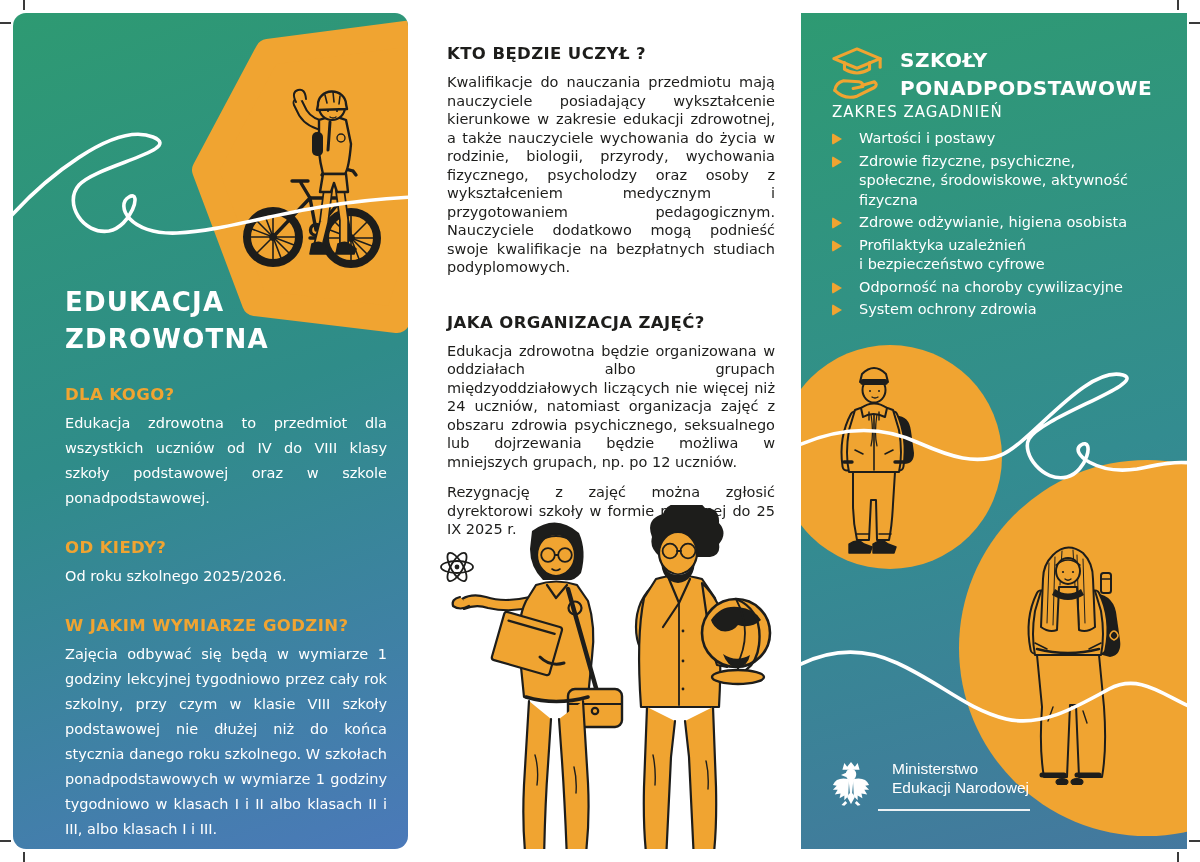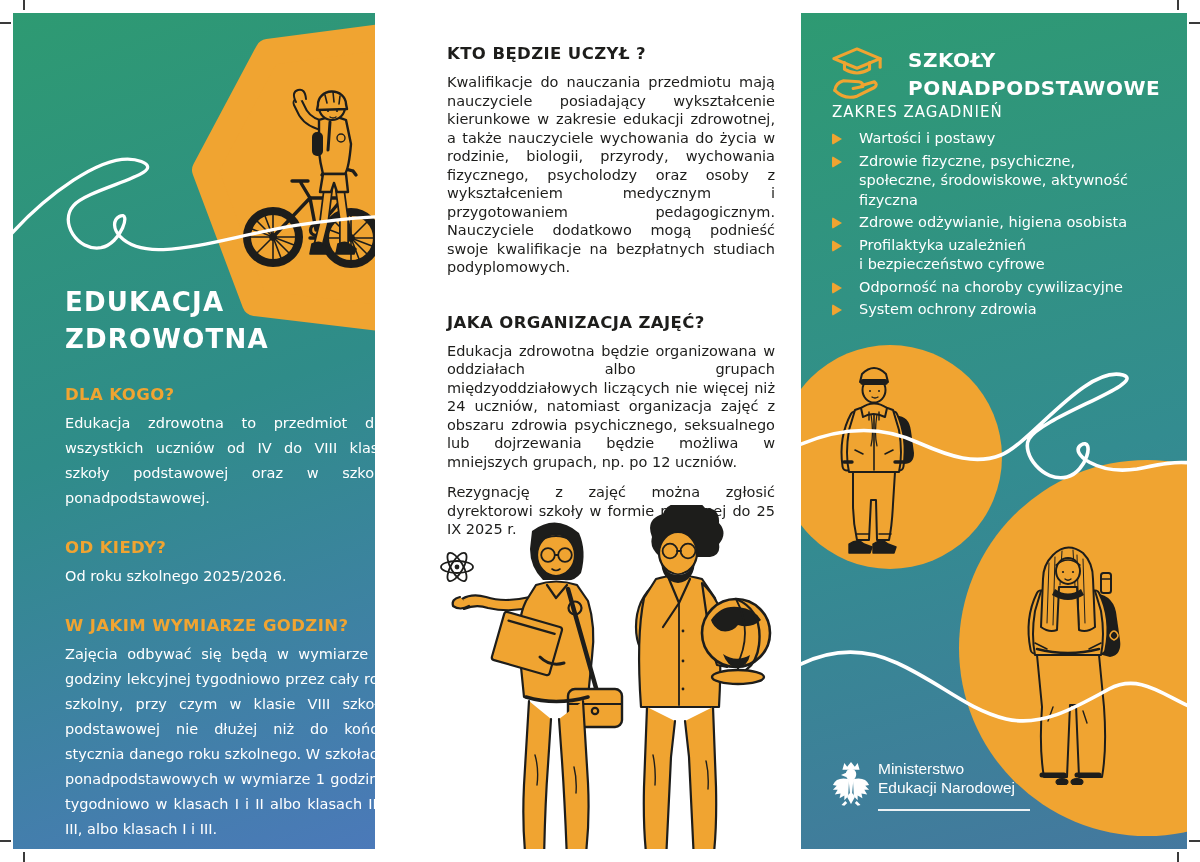--- a/index.html
+++ b/index.html
@@ -1,19 +1,19 @@
 <!DOCTYPE html>
 <html><head>
 <meta charset="utf-8">
 <style>
   html,body{margin:0;padding:0;background:#e8e8e8;}
   .page{position:relative;width:1200px;height:862px;background:#ffffff;overflow:hidden;
         font-family:"DejaVu Sans","Liberation Sans",sans-serif;color:#1d1d1b;}
   .panel{position:absolute;top:13px;height:836px;overflow:hidden;}
-  .panel-left{left:13px;width:362px;background:linear-gradient(160deg,#2e9a72 0%,#2f8c89 48%,#4b79b9 100%);}
+  .panel-left{left:13px;width:395px;background:linear-gradient(160deg,#2e9a72 0%,#2f8c89 48%,#4b79b9 100%);border-radius:13px;}
   .panel-middle{left:408px;width:393px;background:#ffffff;padding-left:23px;}
   .panel-right{left:801px;width:386px;background:linear-gradient(165deg,#2e9a72 0%,#338c90 55%,#44789f 100%);}
   .crop{position:absolute;background:#3a3a3a;}
   .crop.v{width:1.5px;height:10px;}
   .crop.h{height:1.5px;width:11px;}
 
   
   .hex-svg{position:absolute;left:0;top:0;width:395px;height:836px;}
   .left-content{position:absolute;left:52px;top:271px;width:322px;color:#fff;}
   .left-title{font-size:26px;font-weight:bold;line-height:37px;letter-spacing:1.2px;}
@@ -22,30 +22,30 @@
   .left-sec p{margin:0;font-size:14.5px;line-height:25px;text-align:justify;}
 
   
   .mid-content{position:absolute;left:39px;top:31px;width:328px;}
   .mid-h{margin:0 0 10px 0;font-size:16.5px;font-weight:bold;letter-spacing:.4px;color:#1d1d1b;}
   .mid-p{margin:8px 0 12px 0;font-size:14.5px;line-height:18.5px;text-align:justify;color:#1d1d1b;}
   .mid-gap{height:24px;}
 
   
   .rp-head{position:absolute;left:29px;top:33px;display:flex;align-items:flex-start;}
-  .rp-title{margin-left:24px;font-size:20px;font-weight:bold;line-height:28px;color:#fff;letter-spacing:.5px;}
+  .rp-title{margin-left:16px;font-size:20px;font-weight:bold;line-height:28px;color:#fff;letter-spacing:.5px;}
   .rp-sub{position:absolute;left:31px;top:90px;font-size:15px;color:#fff;letter-spacing:1px;}
   .rp-topics{position:absolute;left:31px;top:116px;width:336px;list-style:none;margin:0;padding:0;}
   .rp-topics li{position:relative;padding-left:27px;margin-bottom:3px;font-size:14.5px;line-height:19.5px;color:#fff;white-space:pre-line;}
   .tri{position:absolute;left:0;top:4px;width:0;height:0;border-left:10px solid #f0a431;border-top:6px solid transparent;border-bottom:6px solid transparent;border-radius:2px;}
   .circle{position:absolute;border-radius:50%;background:#f0a431;}
   .circle-top{left:-23px;top:332px;width:224px;height:224px;}
   .circle-bottom{left:158px;top:447px;width:376px;height:376px;}
   .logo{position:absolute;left:30px;top:746px;display:flex;align-items:flex-start;}
-  .logo-text{margin-left:7px;color:#fff;font-family:"Liberation Sans",sans-serif;font-size:15.5px;line-height:19px;}
+  .logo-text{margin-left:21px;color:#fff;font-family:"Liberation Sans",sans-serif;font-size:15.5px;line-height:19px;}
   .logo-rule{position:absolute;left:77px;top:796px;width:152px;height:2px;background:rgba(255,255,255,.9);}
 
   .deco{position:absolute;left:0;top:0;width:100%;height:100%;pointer-events:none;}
   svg{display:block;}
 </style>
 </head>
 <body>
 
 <div class="page">
 

